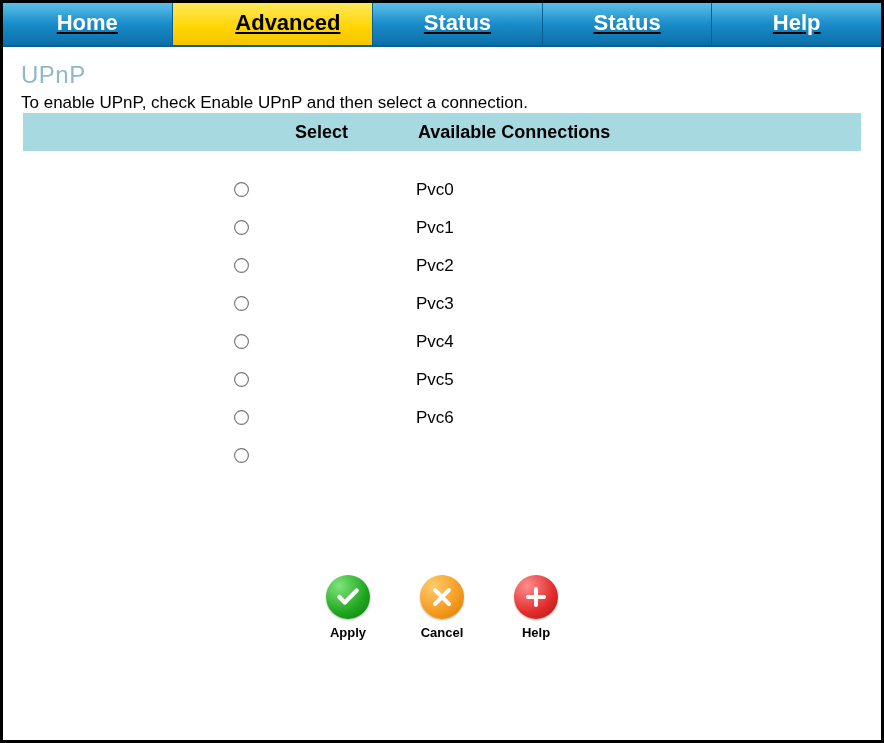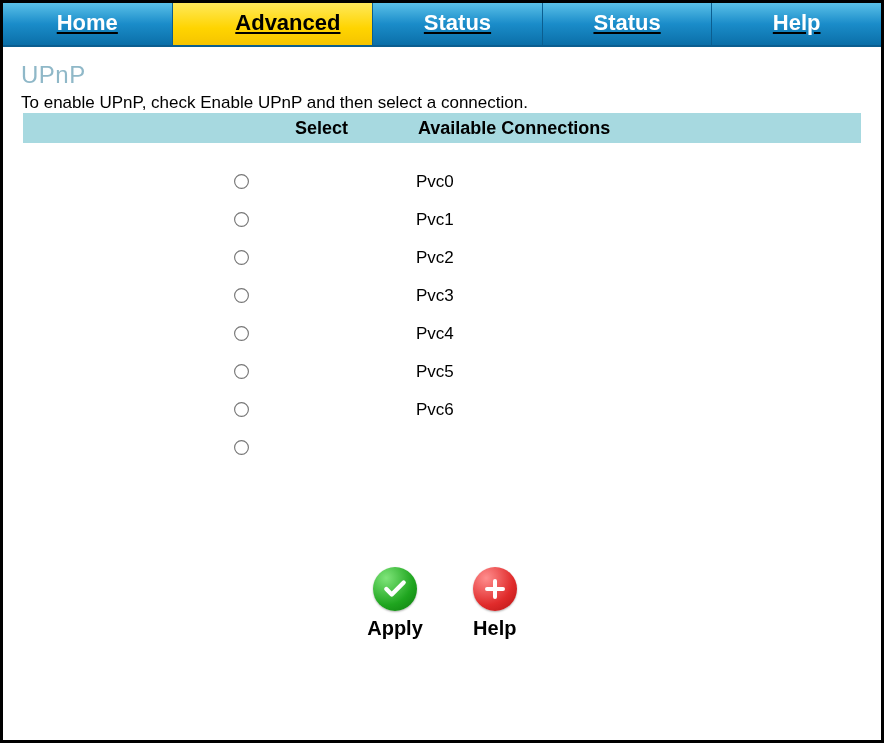--- a/index.html
+++ b/index.html
@@ -63,21 +63,21 @@
       margin: 10px 0 14px 0;
       font-size: 18px;
     }
     .enable-row input {
       transform: scale(1.1);
       vertical-align: middle;
       margin-right: 6px;
     }
     .table-hdr {
       background: #a7d9e0;
-      height: 30px;
+      height: 38px;
       display: flex;
       align-items: center;
       font-weight: bold;
       font-size: 18px;
       color: #000;
       margin: 0 2px;
     }
     .table-hdr .col-select {
       width: 365px;
       text-align: right;
@@ -133,21 +133,21 @@
       background: radial-gradient(circle at 30% 25%, #7fe57a, #1fa51f 60%, #0e7a0e);
     }
     .btn-cancel .btn-icon {
       background: radial-gradient(circle at 30% 25%, #ffcb6b, #f59a1f 60%, #d47800);
     }
     .btn-help .btn-icon {
       background: radial-gradient(circle at 30% 25%, #ff8e8e, #e02b2b 60%, #b41414);
     }
     .btn svg { display:block; }
     .btn-label {
-      font-size: 20px;
+      font-size: 13px;
       font-weight: bold;
       color: #000;
     }
   </style>
 </head>
 <body>
 
 <div class="outer">
   <div class="tabs">
     <div class="tab">Home</div>
@@ -203,20 +203,28 @@
 
     <div class="button-bar">
       <div class="btn btn-apply">
         <div class="btn-icon">
           <svg width="26" height="26" viewBox="0 0 24 24">
               <path d="M4 12 l5 5 l11 -11" stroke="#fff" stroke-width="4" fill="none" stroke-linecap="round" stroke-linejoin="round"></path>
             </svg>
         </div>
         <div class="btn-label">Apply</div>
       </div>
+      <div class="btn btn-cancel">
+        <div class="btn-icon">
+          <svg width="24" height="24" viewBox="0 0 24 24">
+              <path d="M5 5 L19 19 M19 5 L5 19" stroke="#fff" stroke-width="4" stroke-linecap="round"></path>
+            </svg>
+        </div>
+        <div class="btn-label">Cancel</div>
+      </div>
       <div class="btn btn-help">
         <div class="btn-icon">
           <svg width="24" height="24" viewBox="0 0 24 24">
               <path d="M12 4 v16 M4 12 h16" stroke="#fff" stroke-width="4" stroke-linecap="round"></path>
             </svg>
         </div>
         <div class="btn-label">Help</div>
       </div>
     </div>
 

